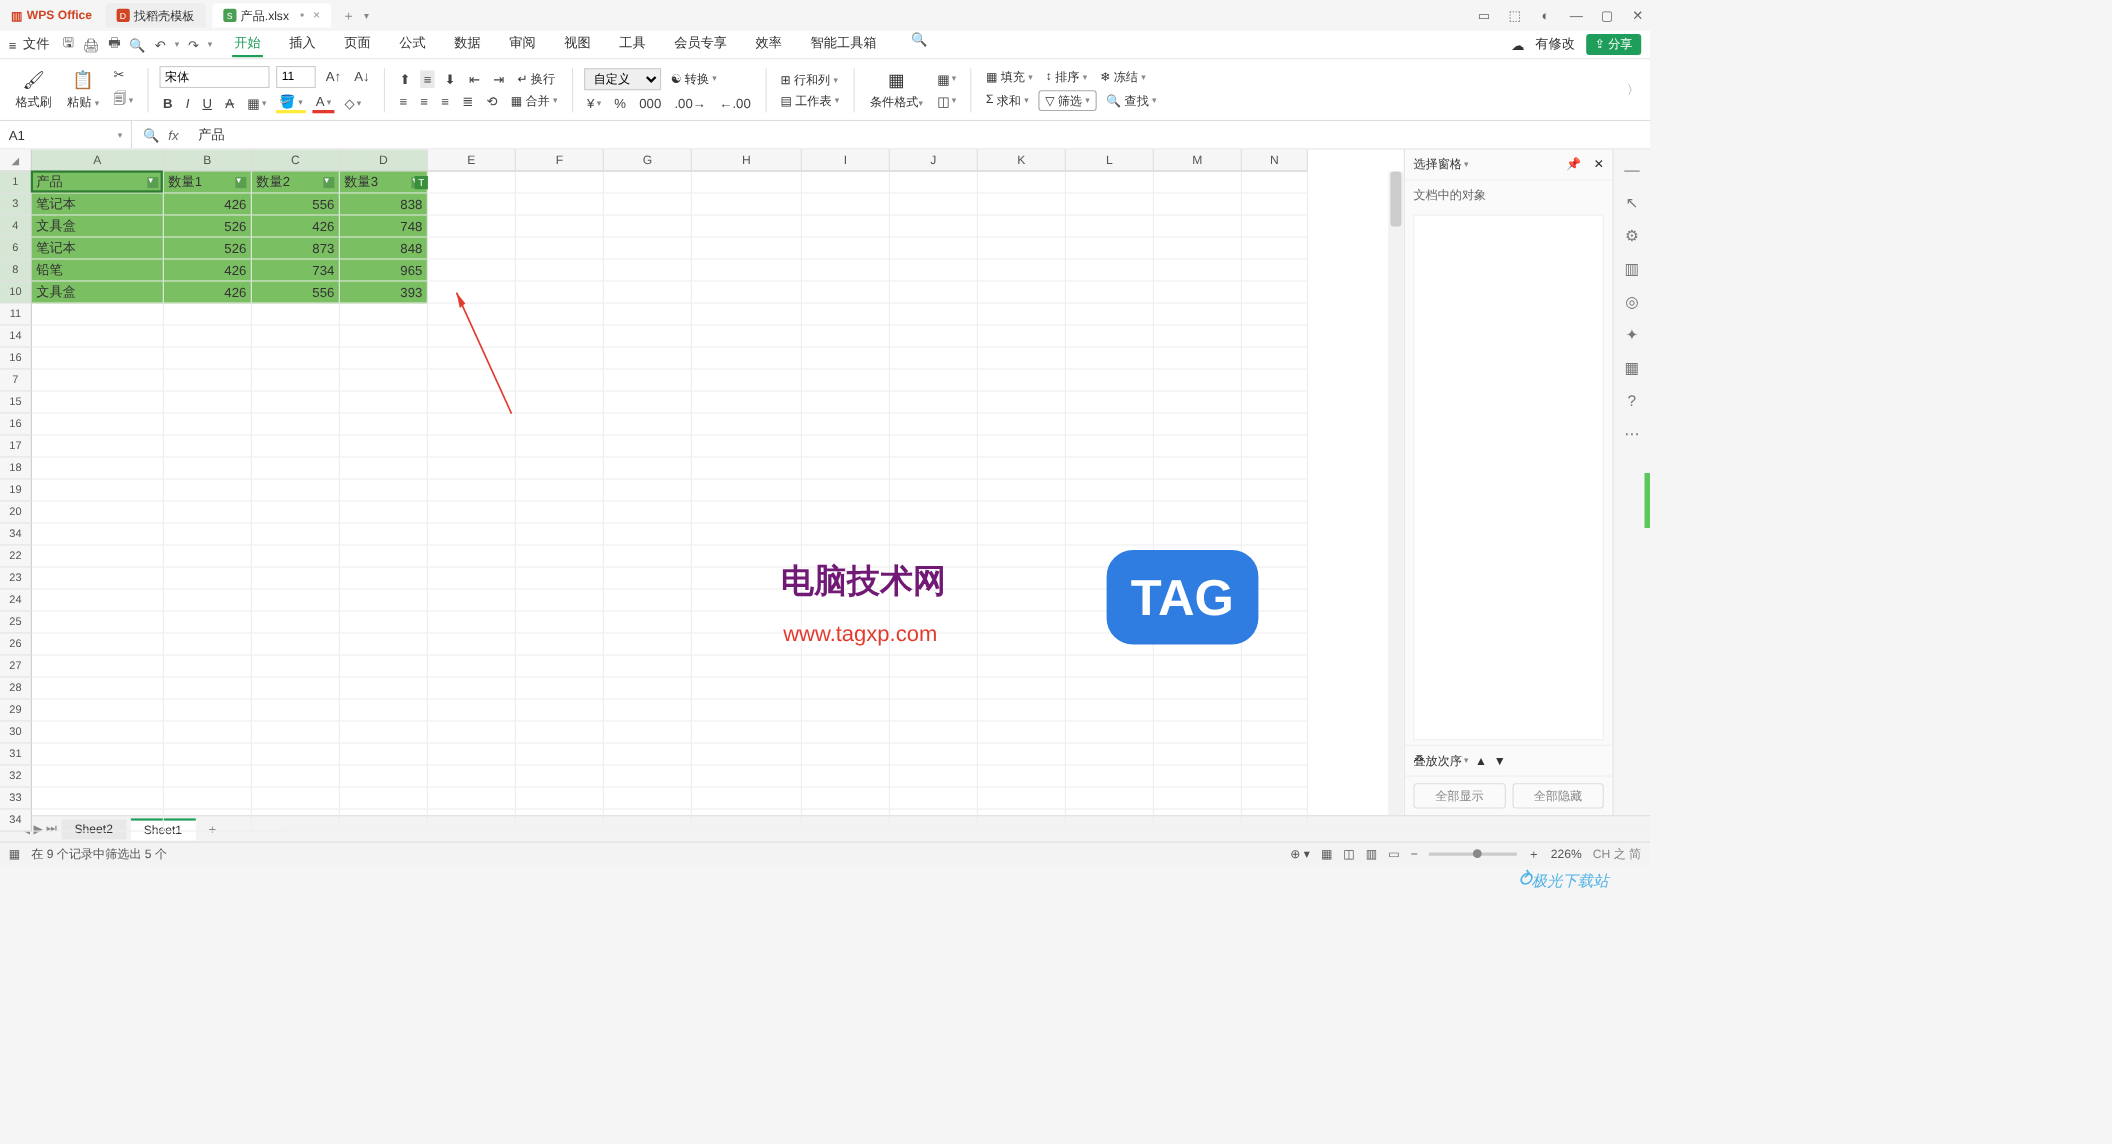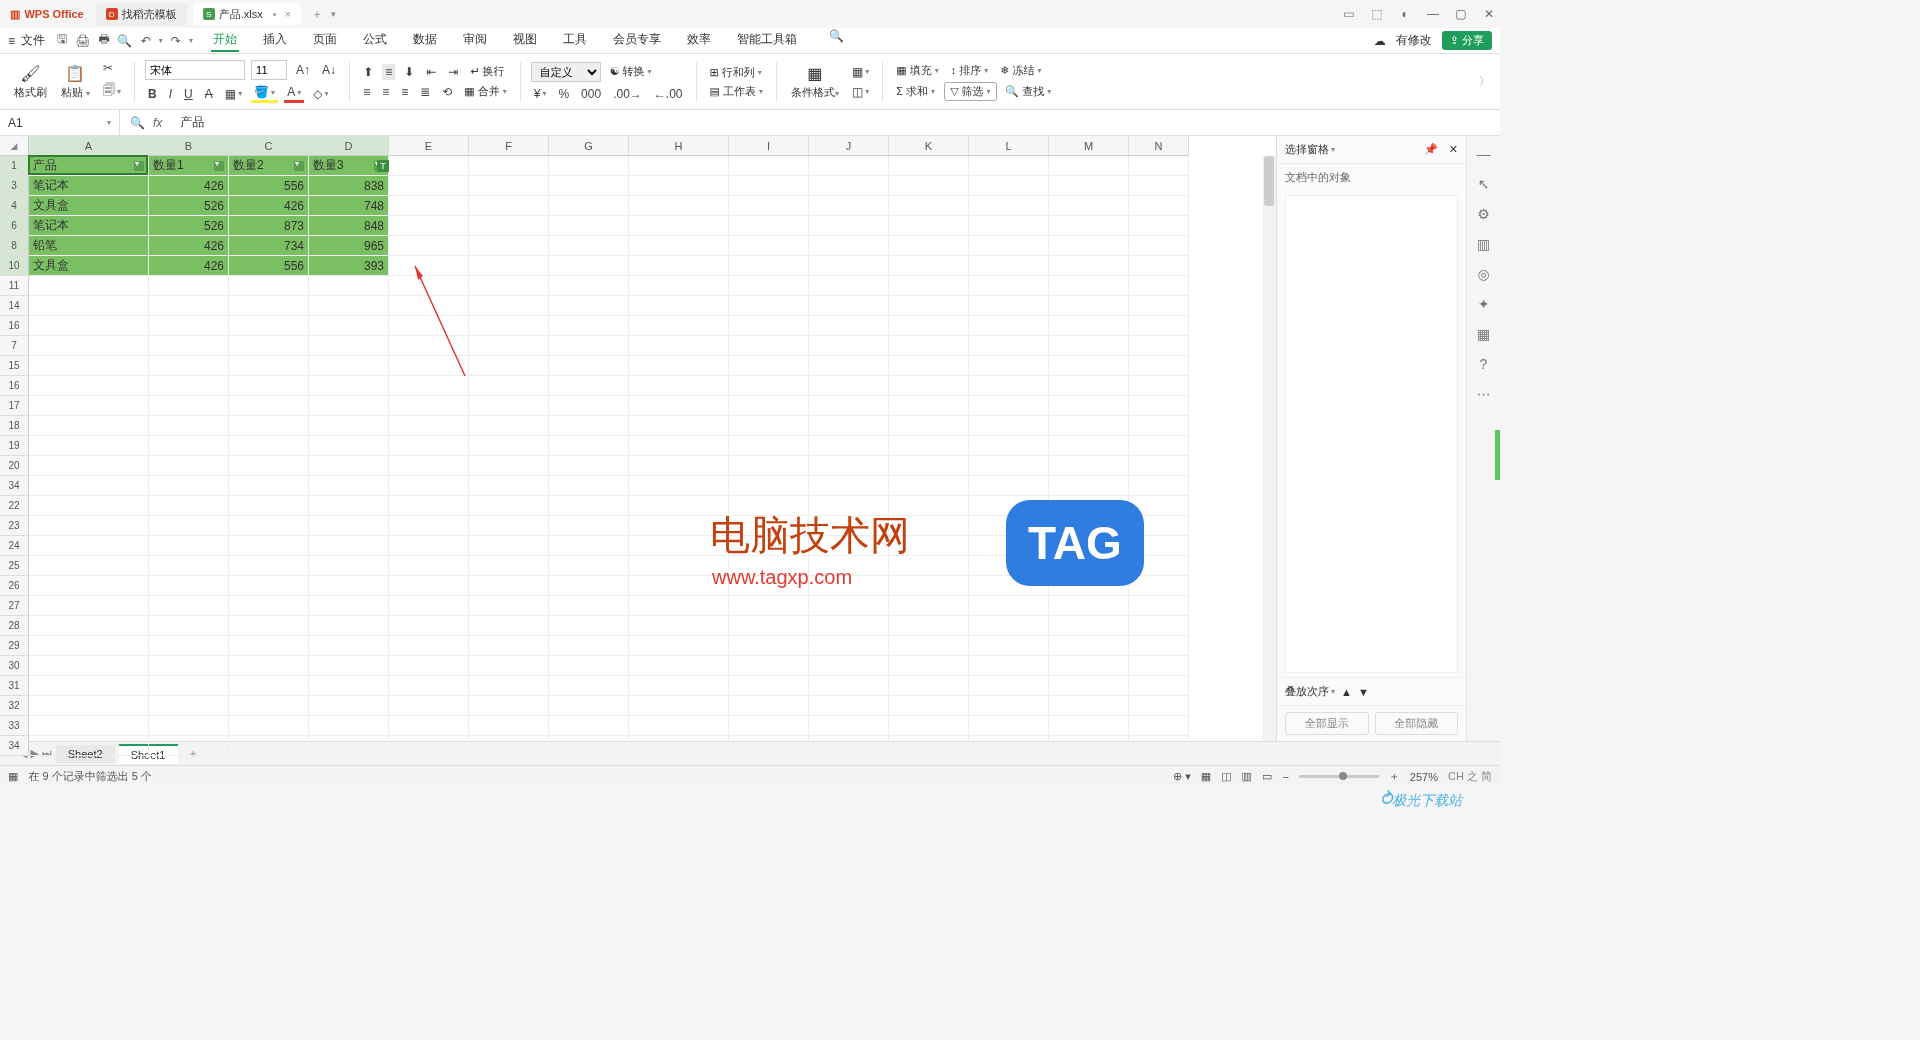--- a/index.html
+++ b/index.html
@@ -90,21 +90,21 @@
 .stab.active { background:#fff; border-top:2px solid #1e9e5a; }
 .add-sheet { padding:0 6px; color:#888; cursor:pointer; }
 
 
 .status { height:22px; background:#f3f3f3; display:flex; align-items:center; padding:0 8px; font-size:11px; color:#555; border-top:1px solid #ddd; }
 .status-right { margin-left:auto; display:flex; align-items:center; gap:10px; }
 .zoom-slider { width:80px; height:3px; background:#ccc; position:relative; }
 .zoom-slider::after { content:""; position:absolute; left:50%; top:-3px; width:8px; height:8px; background:#888; border-radius:50%; }
 
 
-.wm1 { position:absolute; font-size:40px; font-weight:normal; color:#c2410c; font-family:SimHei,sans-serif; }
+.wm1 { position:absolute; font-size:30px; font-weight:bold; color:#701a75; font-family:SimHei,sans-serif; }
 .wm1-sub { position:absolute; font-size:20px; color:#e23b2e; }
 .wm-tag { position:absolute; background:#2f7de1; color:#fff; font-weight:bold; font-size:46px; padding:16px 22px; border-radius:24px; font-family:Arial,sans-serif; }
 .wm-dl { position:absolute; font-size:14px; color:#53b3e6; font-style:italic; }
 .green-strip { position:absolute; right:0; width:5px; background:#5cc75c; }
 </style>
 </head>
 <body>
 
 <div class="titlebar">
   <div class="app-logo">
@@ -863,21 +863,21 @@
   <span>在 9 个记录中筛选出 5 个</span>
   <div class="status-right">
     <span>⊕ ▾</span>
     <span>▦</span>
     <span>◫</span>
     <span>▥</span>
     <span>▭</span>
     <span>−</span>
     <div class="zoom-slider"></div>
     <span>＋</span>
-    <span>257%</span>
+    <span>226%</span>
     <span style="color:#888">CH 之 简</span>
   </div>
 </div>
 
 <div class="wm1" style="left:710px; top:508px">电脑技术网</div>
 <div class="wm1-sub" style="left:712px; top:566px">www.tagxp.com</div>
 <div class="wm-tag" style="left:1006px; top:500px">TAG</div>
 <div class="wm-dl" style="left:1380px; top:788px">
   <span style="color:#53b3e6;font-size:18px">⥁</span><span>极光下载站</span>
 </div>

